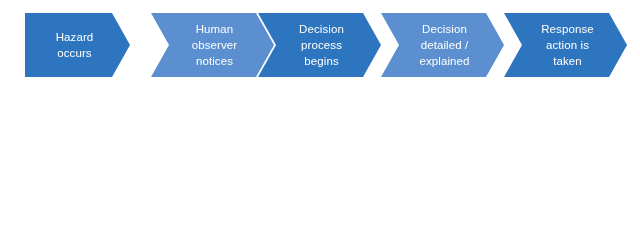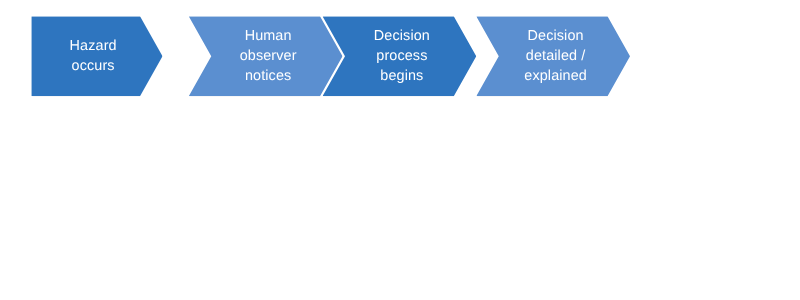--- a/index.html
+++ b/index.html
@@ -72,14 +72,19 @@
 process
 begins</span>
   </div>
 
   <div class="chevron" style="left: 381px; width: 123px; background: rgb(91, 143, 208);">
     <span class="chevron-label">Decision
 detailed /
 explained</span>
   </div>
 
+  <div class="chevron" style="left: 504px; width: 123px; background: rgb(46, 117, 191);">
+    <span class="chevron-label">Response
+action is
+taken</span>
+  </div>
 
 </div>
 
 </body></html>

